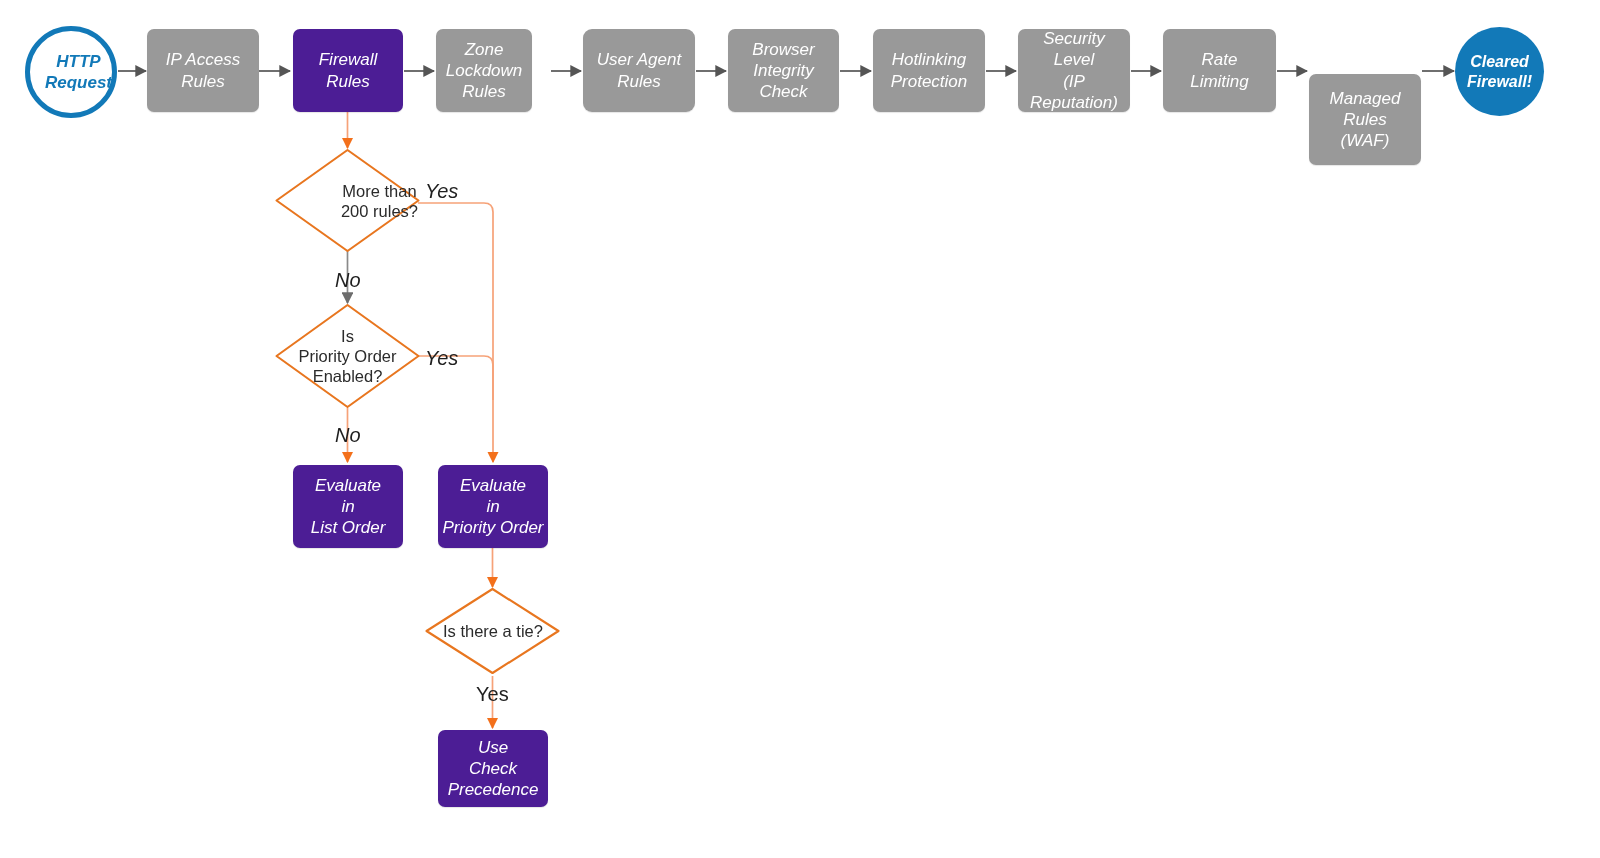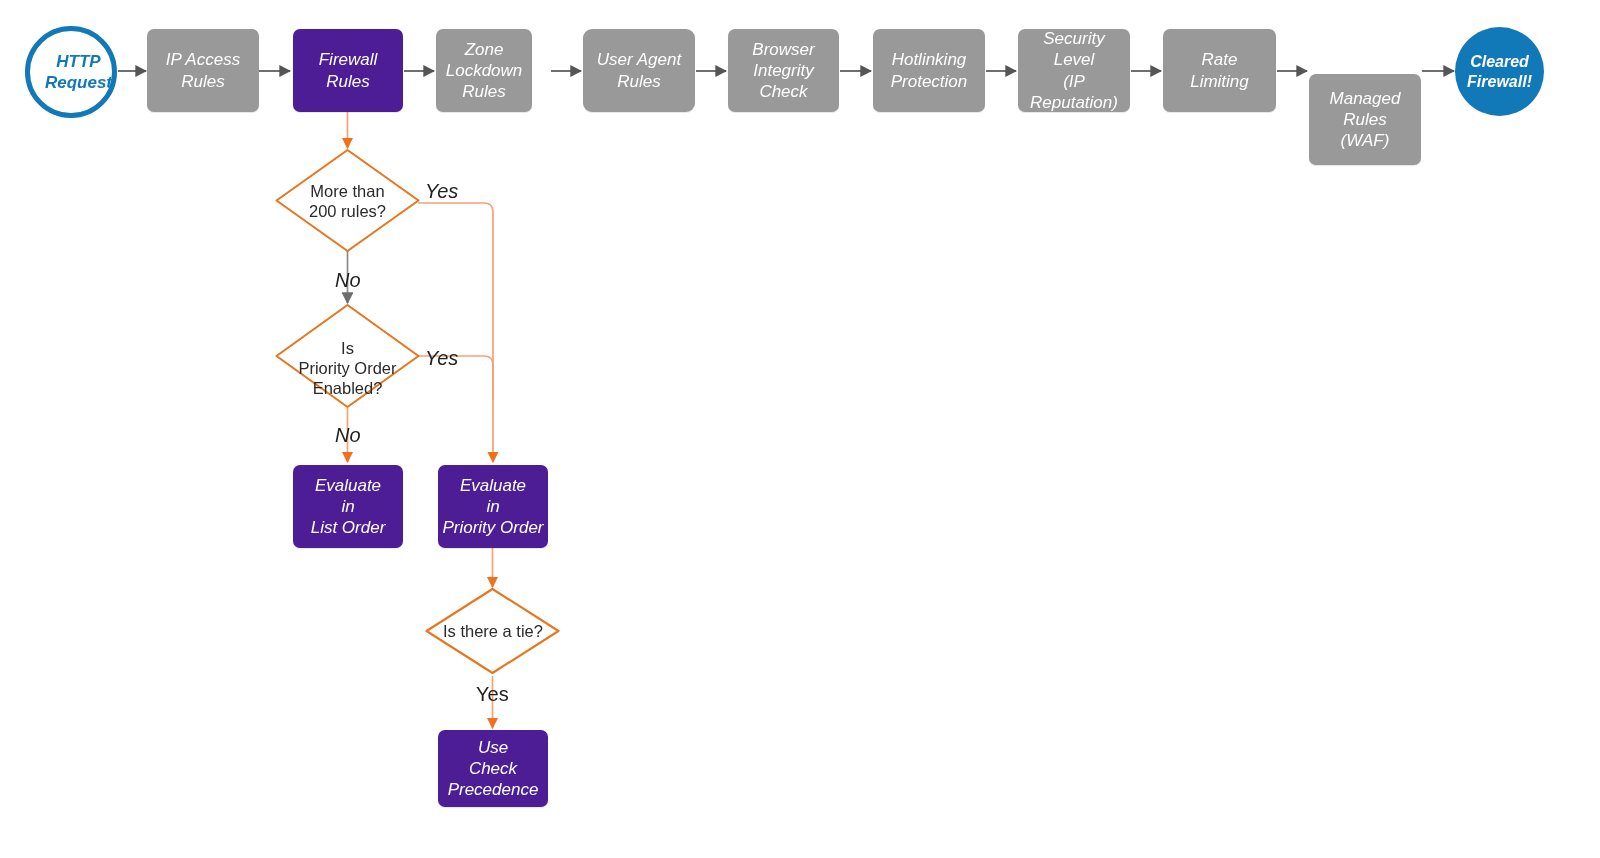--- a/index.html
+++ b/index.html
@@ -226,26 +226,26 @@
     <span class="label">Managed
 Rules
 (WAF)</span>
   </div>
 
   <div class="node circle-end" style="left:1455px; top:27px; width:89px; height:89px;">
     <span class="label">Cleared
 Firewall!</span>
   </div>
 
-  <div class="diamond-text" style="left:277px; top:170px; width:141px; height:62px;">
+  <div class="diamond-text" style="left:277px; top:170px; width:141px; height:62px;justify-content:flex-end;">
     <span>More than
 200 rules?</span>
   </div>
 
-  <div class="diamond-text" style="left:272px; top:332px; width:151px; height:72px;">
+  <div class="diamond-text" style="left:272px; top:320px; width:151px; height:72px;">
     <span>Is
 Priority Order
 Enabled?</span>
   </div>
 
   <div class="diamond-text" style="left:427px; top:612px; width:132px; height:38px;">
     <span>Is there a tie?</span>
   </div>
 
   <div class="node box-orange" style="left:293px; top:465px; width:110px; height:83px;">

